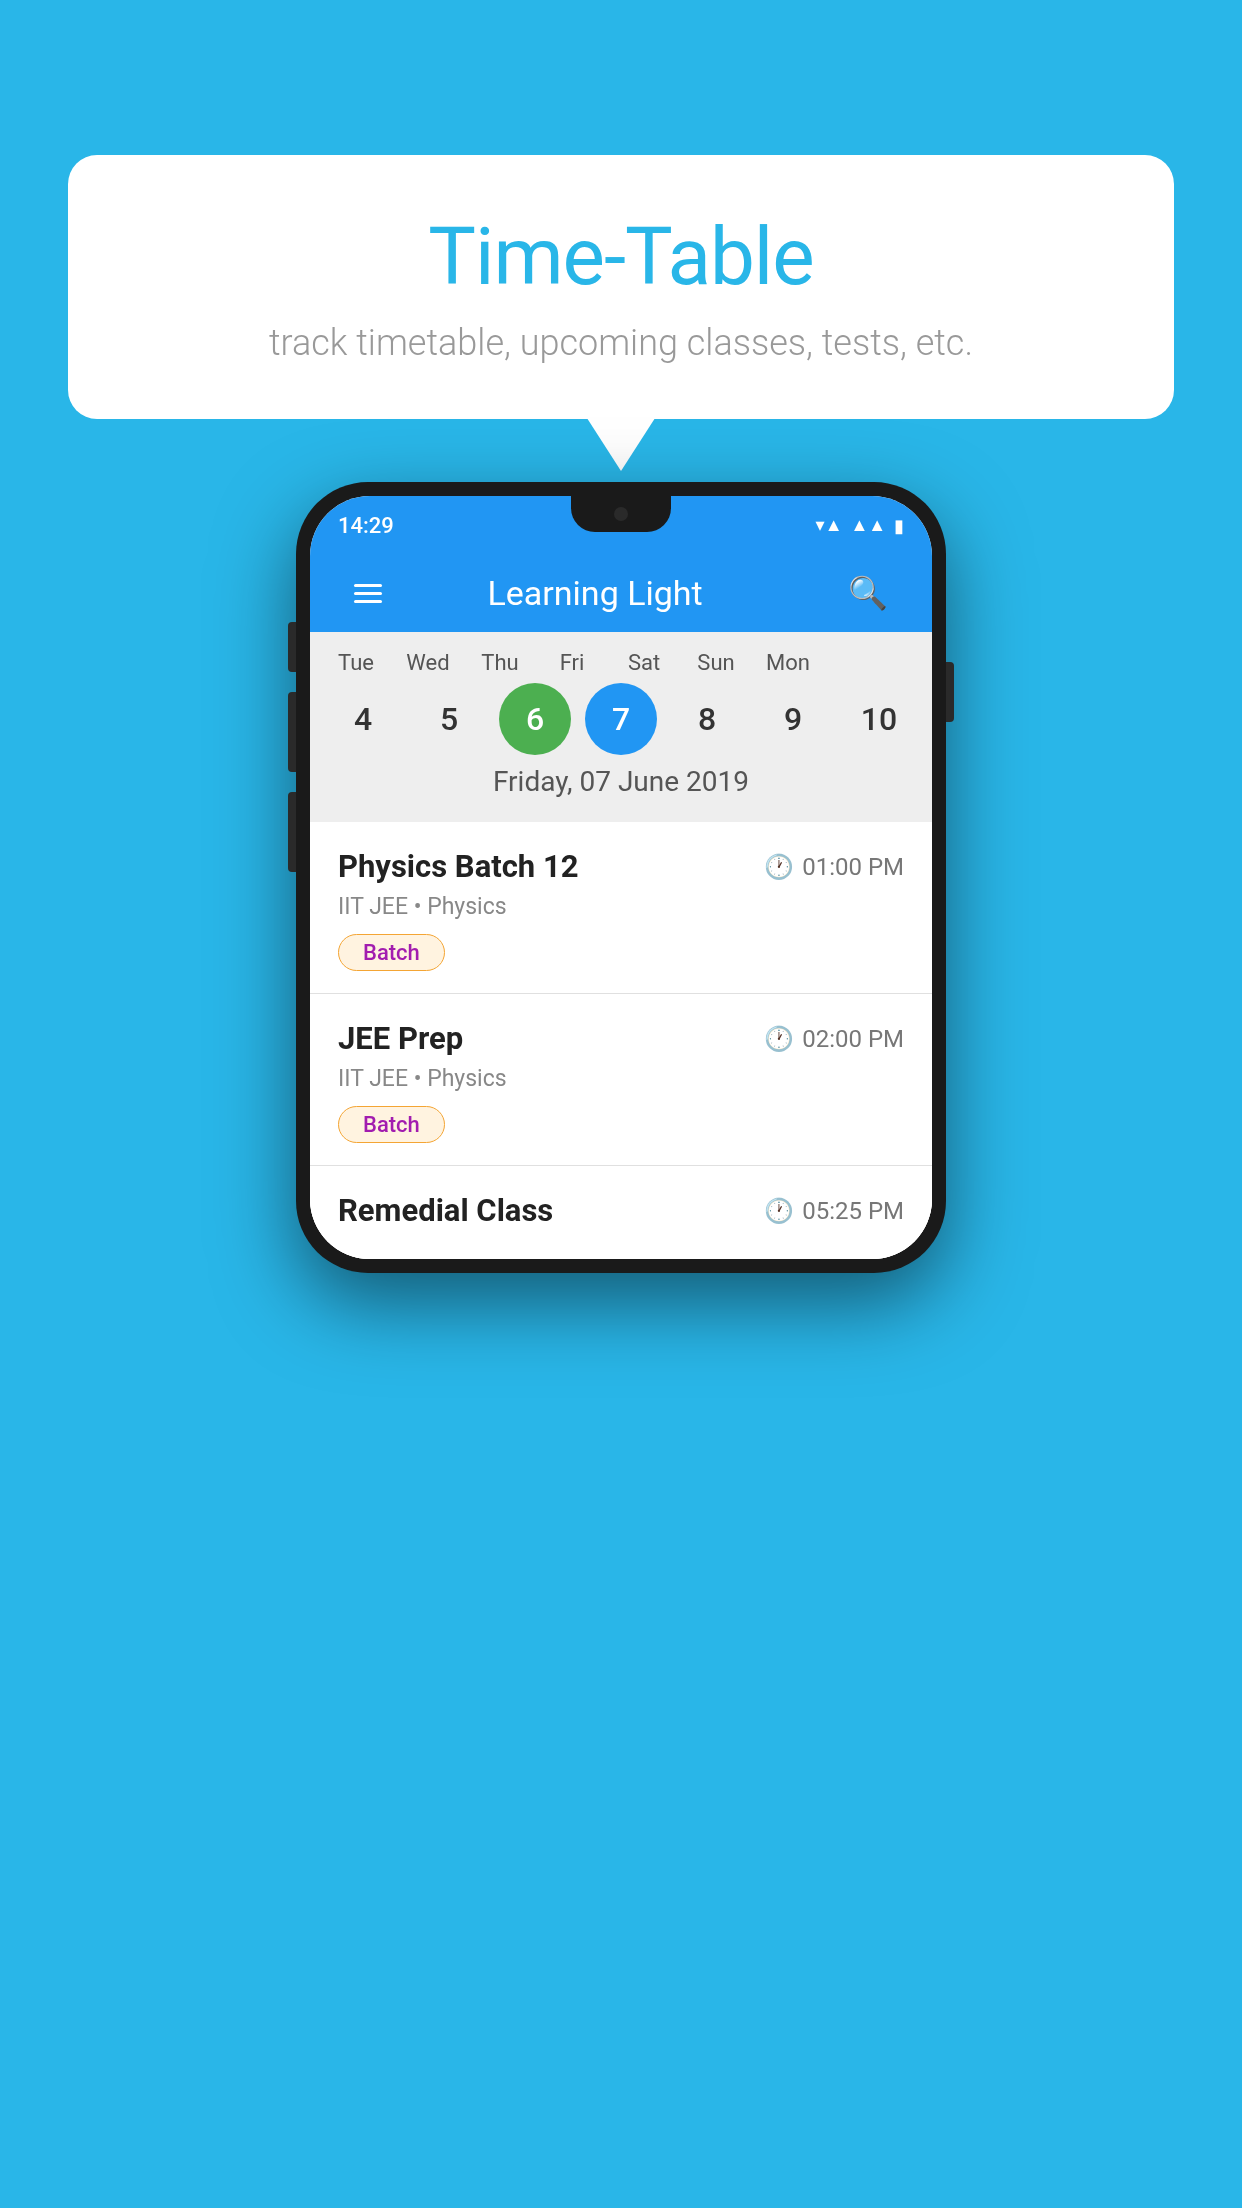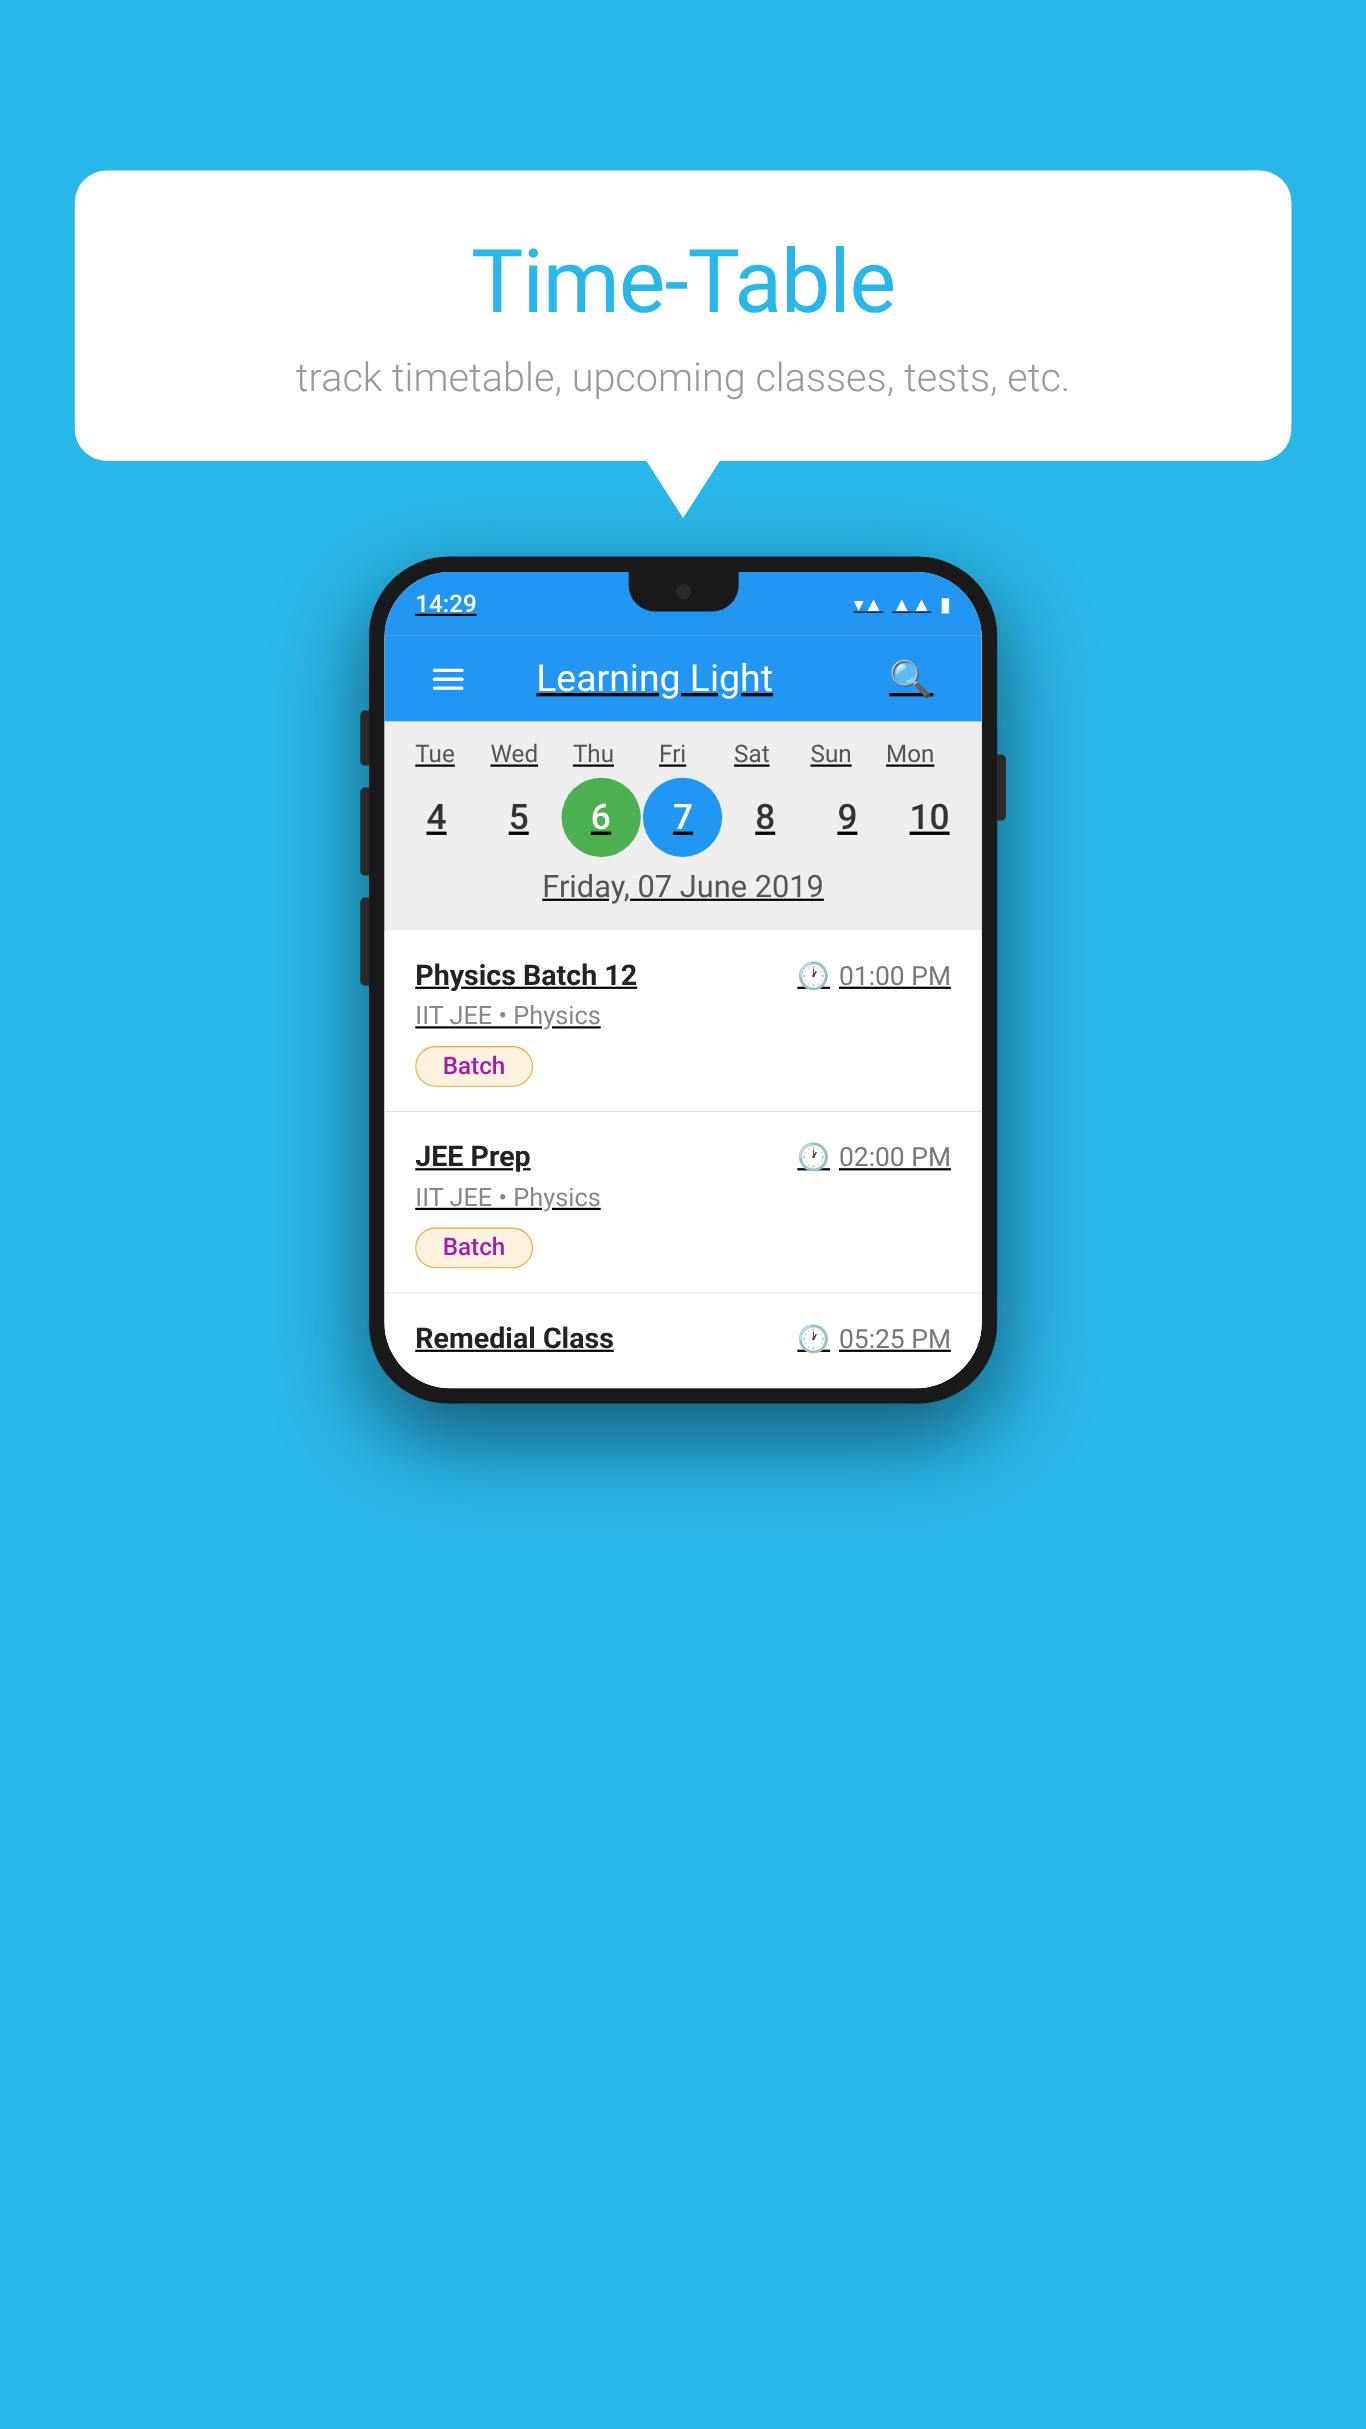--- a/index.html
+++ b/index.html
@@ -54,25 +54,24 @@
       font-size: 36px;
       color: #999;
       margin-top: 18px;
       font-weight: 300;
       text-align: center;
     }
 
     
     .phone-wrapper {
       position: absolute;
-      top: 506px;
+      top: 482px;
       left: 50%;
       transform: translateX(-50%);
-      width: 571px;
-      text-decoration: underline;
+      width: 650px;
     }
 
     .phone-outer {
       background: #1a1a1a;
       border-radius: 72px;
       padding: 14px;
       position: relative;
       box-shadow: 0 30px 80px rgba(0,0,0,0.5);
     }
 
@@ -232,21 +231,21 @@
     }
 
     .schedule-row1 {
       display: flex;
       justify-content: space-between;
       align-items: center;
       margin-bottom: 8px;
     }
 
     .schedule-title {
-      font-size: 26px;
+      font-size: 31px;
       font-weight: 700;
       color: #222;
     }
 
     .schedule-time {
       font-size: 24px;
       color: #777;
       display: flex;
       align-items: center;
       gap: 8px;

